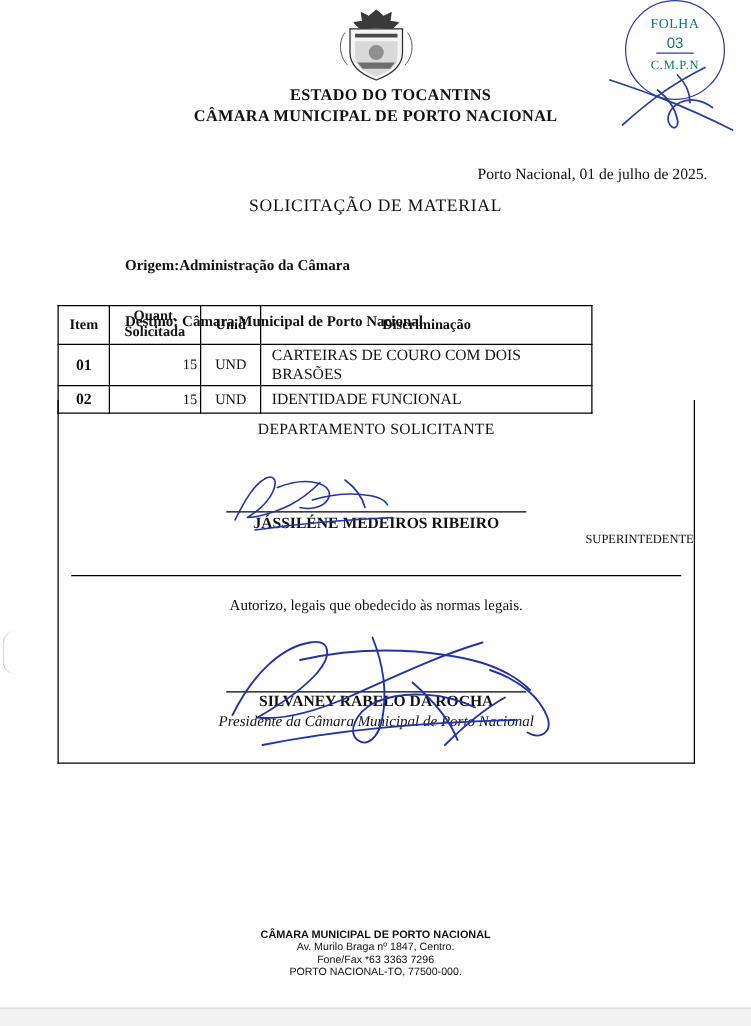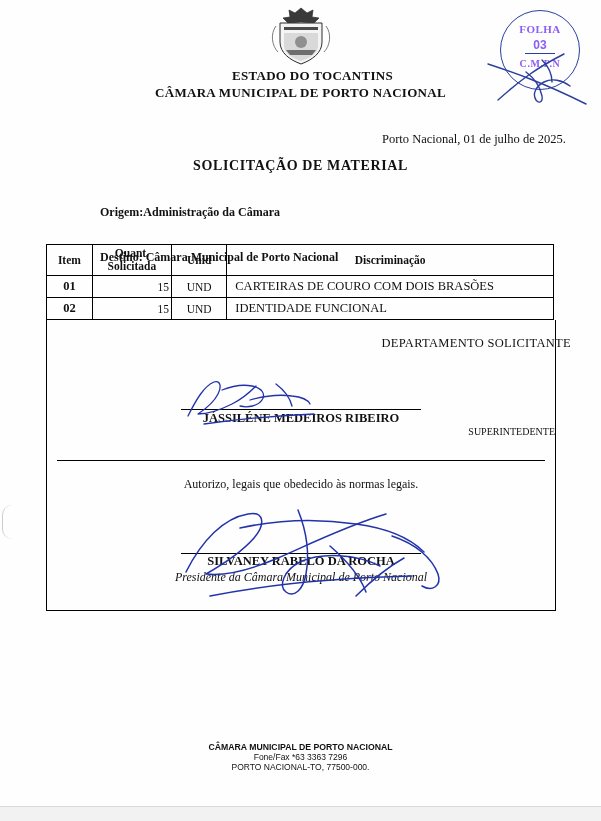--- a/index.html
+++ b/index.html
@@ -17,31 +17,30 @@
   }
   .page {
     position: absolute;
     inset: 0;
     background: #fefefe;
   }
 
   
   .folha-stamp {
     position: absolute;
-    top: 10px;
+    top: 0;
     left: 500px;
     width: 78px;
     height: 78px;
     border: 1.4px solid #2b3f9e;
     border-radius: 50%;
-    color: #8b5cf6;
+    color: #0f766e;
     text-align: center;
     font-family: "Liberation Serif", serif;
     overflow: visible;
-    font-weight: bold;
   }
   .folha-stamp .folha-label {
     margin-top: 12px;
     font-size: 11px;
     letter-spacing: 0.5px;
   }
   .folha-stamp .folha-num {
     font-size: 12px;
     margin-top: 1px;
     border-bottom: 1px solid #2b3f9e;
@@ -102,42 +101,42 @@
     text-align: right;
     font-size: 12.5px;
   }
   .doc-title {
     position: absolute;
     top: 158px;
     left: 0;
     width: 601px;
     text-align: center;
     font-size: 14px;
-    font-weight: bold;
+    font-weight: normal;
     letter-spacing: 0.6px;
   }
 
   
   .meta {
     position: absolute;
     top: 190px;
     left: 82px;
     font-size: 12px;
     font-weight: bold;
     line-height: 15px;
   }
   .meta div { white-space: pre; }
   .meta .sp { display: inline-block; width: 18px; }
 
   
   .tbl {
     position: absolute;
     top: 244px;
     left: 46px;
-    width: 508px;
+    width: 428px;
     border-collapse: collapse;
     font-size: 12px;
   }
   .tbl th, .tbl td {
     border: 1px solid #000;
     padding: 1px 2px;
     text-align: center;
     vertical-align: middle;
   }
   .tbl th {
@@ -167,23 +166,23 @@
     top: 320px;
     left: 46px;
     width: 508px;
     height: 290px;
     border: 1px solid #000;
     border-top: none;
   }
   .dept-label {
     position: absolute;
     top: 16px;
-    left: 16px;
-    width: 508px;
-    text-align: right;
+    left: 0;
+    width: 508px;
+    text-align: center;
     font-size: 12.5px;
     letter-spacing: 0.3px;
   }
   .sig-rule-1 {
     position: absolute;
     top: 89px;
     left: 134px;
     width: 240px;
     border-top: 1px solid #000;
   }
@@ -398,19 +397,20 @@
       <path d="M118 10 C126 30 130 52 126 74 C123 90 114 98 106 92 C98 86 104 70 120 62 C142 52 176 54 200 66"></path>
       <path d="M150 46 C166 60 180 76 186 92"></path>
       <path d="M176 96 C190 82 206 68 224 58"></path>
       <path d="M30 96 C80 86 150 78 232 76"></path>
       <path d="M212 36 C236 44 252 58 258 74 C262 86 252 92 242 86"></path>
     </g>
   </svg>
 
   <div class="footer">
     <div class="f-title">CÂMARA MUNICIPAL DE PORTO NACIONAL</div>
+    <div>Av. Murilo Braga nº 1847, Centro.</div>
     <div>Fone/Fax *63 3363 7296</div>
     <div>PORTO NACIONAL-TO, 77500-000.</div>
   </div>
 
   <div class="edge-mark"></div>
   <div class="bottom-strip"></div>
 </div>
 
 </body></html>

